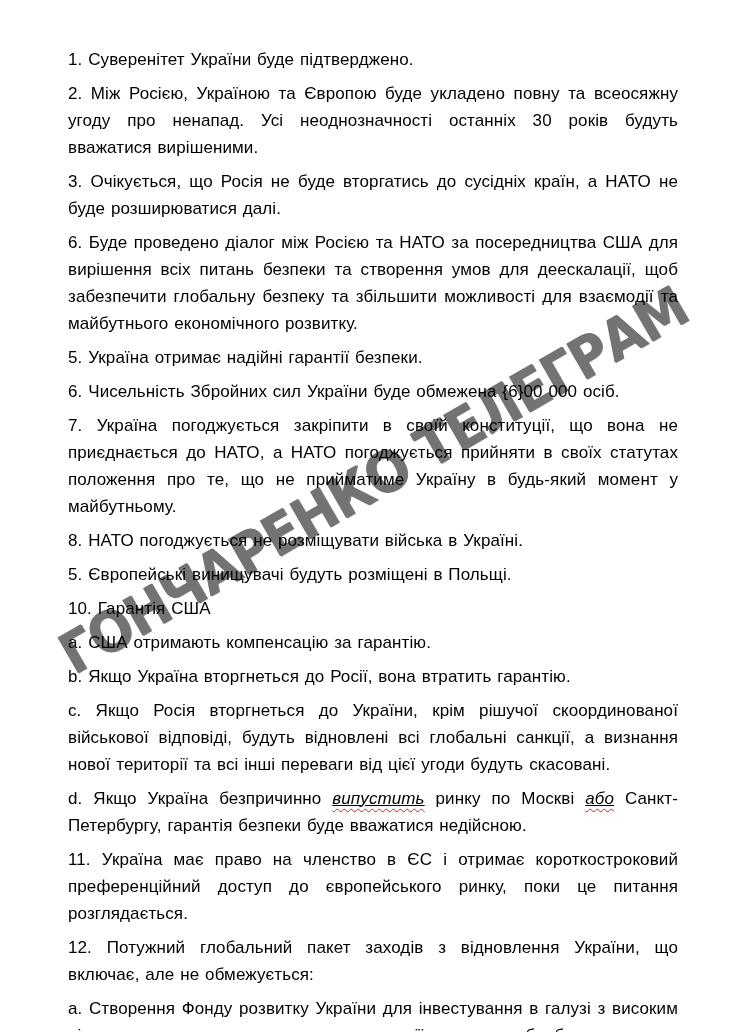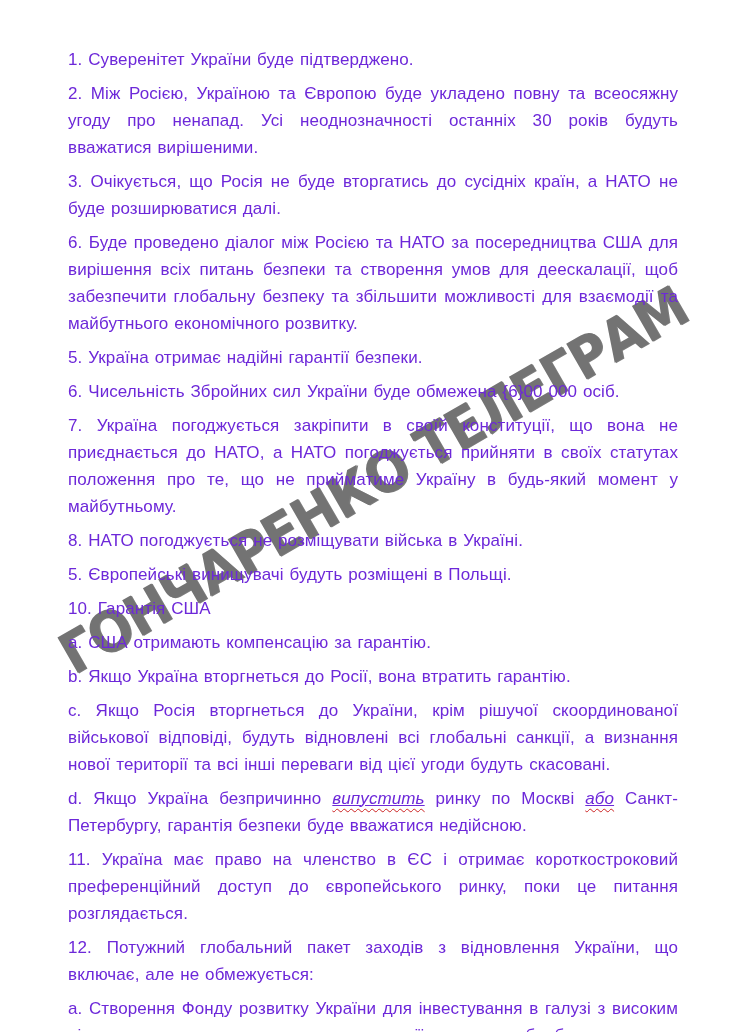--- a/index.html
+++ b/index.html
@@ -17,21 +17,21 @@
   }
   .content {
     position: relative;
     z-index: 1;
     padding: 46px 68px 0 68px;
   }
   .para {
     margin: 0 0 7px 0;
     font-size: 17px;
     line-height: 27px;
-    color: #6d28d9;
+    color: #000000;
     text-align: justify;
     text-justify: inter-word;
     letter-spacing: 0.1px;
     word-spacing: 1px;
   }
   .u-solid {
     text-decoration: underline;
     text-decoration-thickness: 1px;
     font-style: italic;
   }

